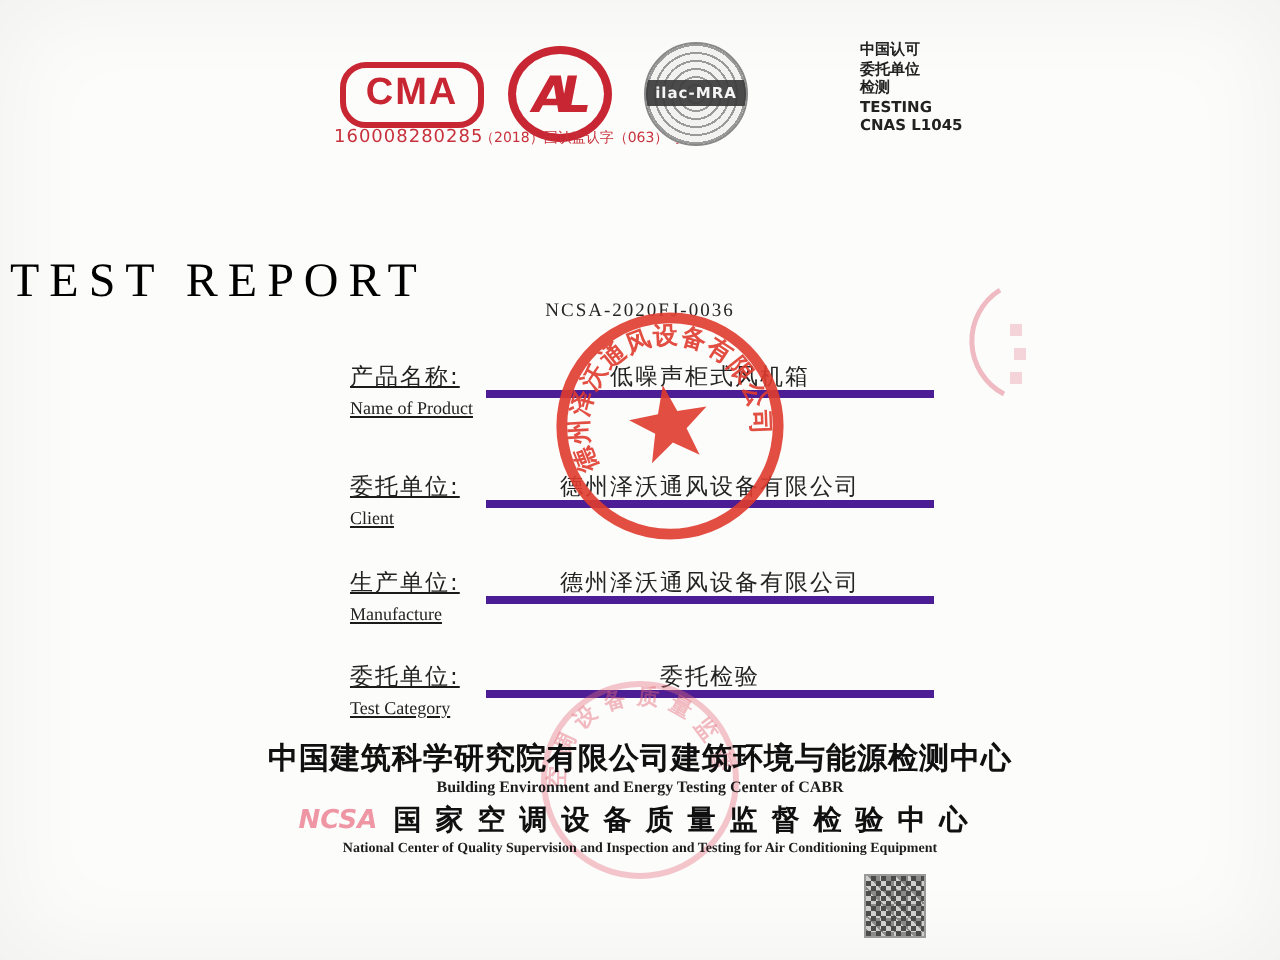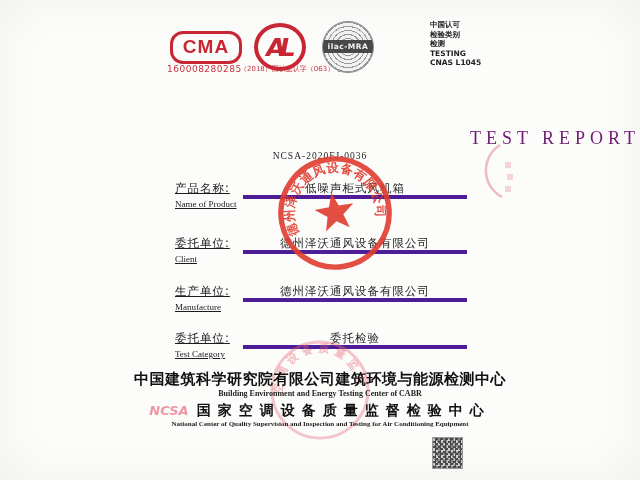--- a/index.html
+++ b/index.html
@@ -40,22 +40,22 @@
     position:absolute;left:380px;top:30px;width:58px;height:26px;
     border:5px solid #121212;border-radius:50%;
     display:flex;align-items:center;justify-content:center;
     font-weight:800;font-size:15px;color:#121212;letter-spacing:0.5px;
     font-family:"Liberation Sans",sans-serif;
   }
   .accred{position:absolute;left:430px;top:20px;font-size:7.5px;font-weight:bold;line-height:9.5px;color:#222;}
   
   .title-zh{position:absolute;left:0;top:93px;width:100%;text-align:center;
     font-size:30px;font-weight:bold;letter-spacing:16px;text-indent:16px;color:#161616;}
-  .title-en{position:absolute;left:0;top:128px;width:100%;text-align:right;
-    font-family:"Liberation Serif",serif;font-size:18px;letter-spacing:5px;text-indent:5px;color:#701a75;}
+  .title-en{position:absolute;left:0;top:128px;width:100%;text-align:left;
+    font-family:"Liberation Serif",serif;font-size:24px;letter-spacing:5px;text-indent:5px;color:#000000;}
   .report-no{position:absolute;left:0;top:151px;width:100%;text-align:center;
     font-family:"Liberation Serif",serif;font-size:9.5px;letter-spacing:1px;color:#262626;}
   
   .field{position:absolute;left:175px;width:292px;height:34px;text-decoration:underline;}
   .f-zh{font-size:11.5px;letter-spacing:1px;color:#222;}
   .f-en{font-family:"Liberation Serif",serif;font-size:9px;margin-top:3px;color:#222;}
   .f-line{position:absolute;left:68px;top:-4px;width:224px;height:18px;
     border-bottom:4px solid #4c1d95;text-align:center;}
   .f-val{font-size:11.5px;letter-spacing:1px;color:#242424;}
   
@@ -99,21 +99,21 @@
   </div>
   <div class="cal-caption">（2018）国认监认字（063）号</div>
 
   <div class="ilac-circle">
     <div class="ilac-band">ilac-MRA</div>
   </div>
 
 
   <div class="accred">
     <div>中国认可</div>
-    <div>检验类别</div>
+    <div>委托单位</div>
     <div>检测</div>
     <div>TESTING</div>
     <div>CNAS L1045</div>
   </div>
 
   <div class="title-en">TEST REPORT</div>
   <div class="report-no">NCSA-2020FJ-0036</div>
 
   <div class="field" style="top:181px">
     <div class="f-zh">产品名称:</div>

